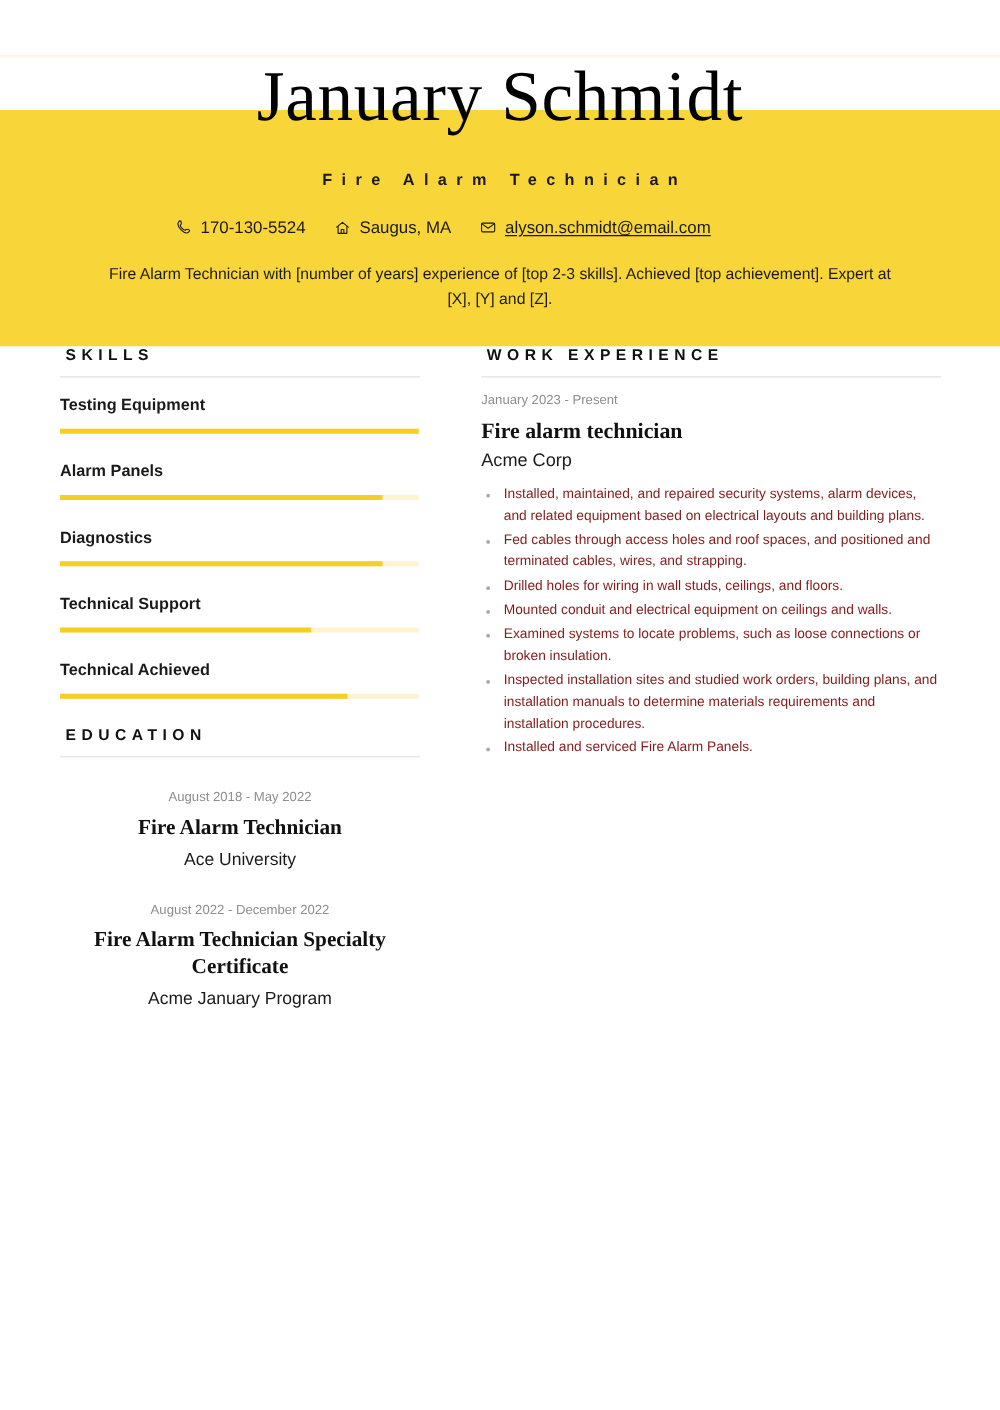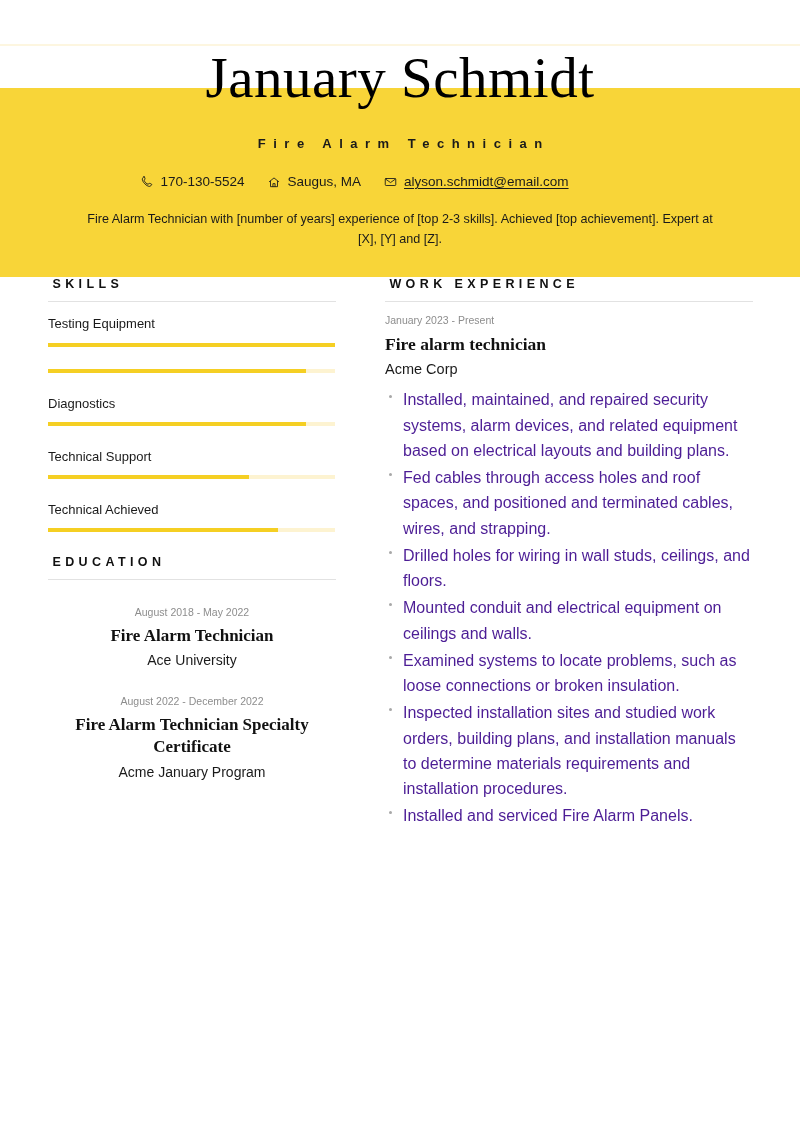--- a/index.html
+++ b/index.html
@@ -148,21 +148,21 @@
     font-size: 12.5px;
     font-weight: 700;
     letter-spacing: 4.4px;
     text-indent: 4.4px;
     color: #111111;
     padding-bottom: 10px;
     border-bottom: 1px solid #e2e2e2;
   }
 
   
-  .skills-list { margin-top: 14px; }
+  .skills-list { margin-top: 14px; font-weight: bold; }
 
   .skill {
     margin-bottom: 22.5px;
   }
 
   .skill-name {
     font-size: 13px;
     color: #1a1a1a;
     margin-bottom: 11px;
     line-height: 1.2;
@@ -234,23 +234,23 @@
 
   .bullets {
     list-style: none;
     margin: 0;
     padding: 0;
   }
 
   .bullets li {
     position: relative;
     padding-left: 18px;
-    font-size: 16px;
+    font-size: 11px;
     line-height: 1.58;
-    color: #4c1d95;
+    color: #7f1d1d;
     margin-bottom: 2px;
   }
 
   .bullets li::before {
     content: "";
     position: absolute;
     left: 4px;
     top: 8px;
     width: 3px;
     height: 3px;
@@ -310,20 +310,21 @@
     <div class="section-title">SKILLS</div>
 
     <div class="skills-list">
       <div class="skill">
         <div class="skill-name">Testing Equipment</div>
         <div class="skill-track">
           <div class="skill-fill" style="width: 100%;"></div>
         </div>
       </div>
       <div class="skill">
+        <div class="skill-name">Alarm Panels</div>
         <div class="skill-track">
           <div class="skill-fill" style="width: 90%;"></div>
         </div>
       </div>
       <div class="skill">
         <div class="skill-name">Diagnostics</div>
         <div class="skill-track">
           <div class="skill-fill" style="width: 90%;"></div>
         </div>
       </div>

